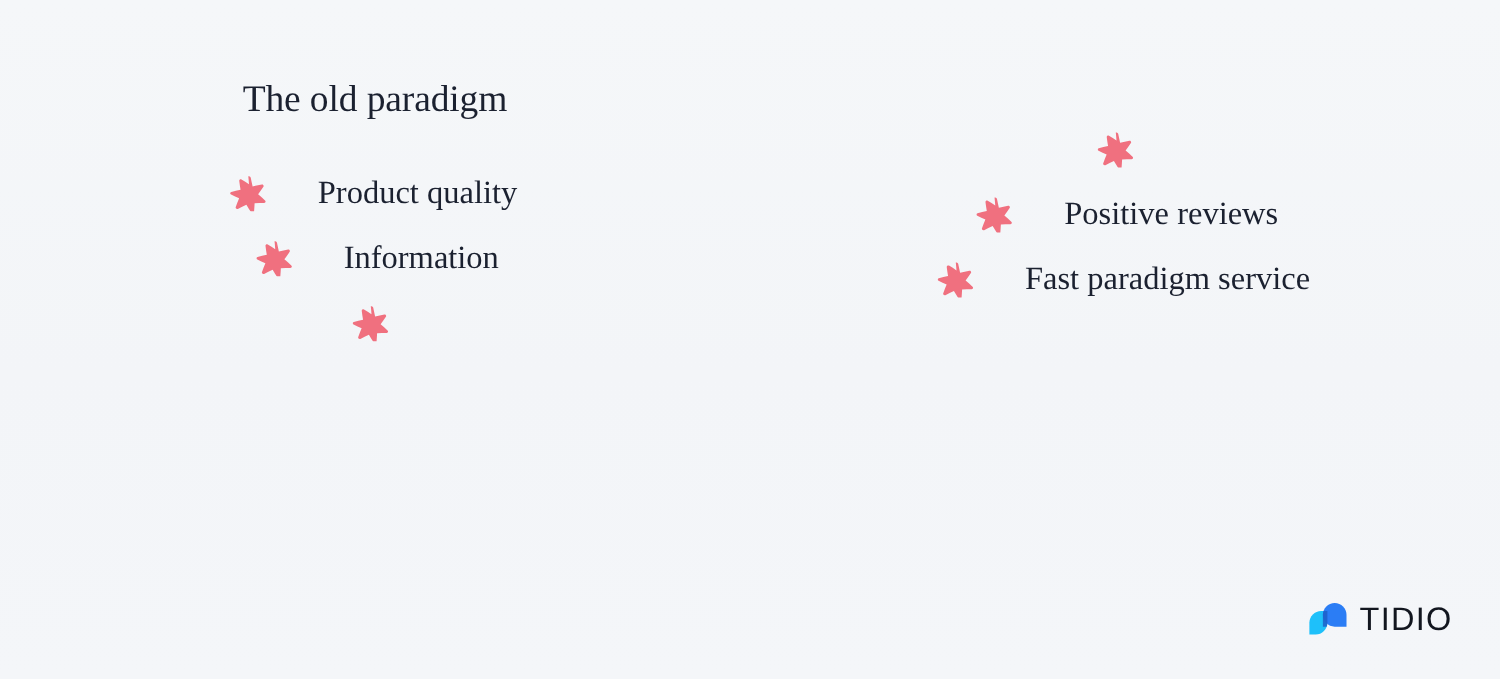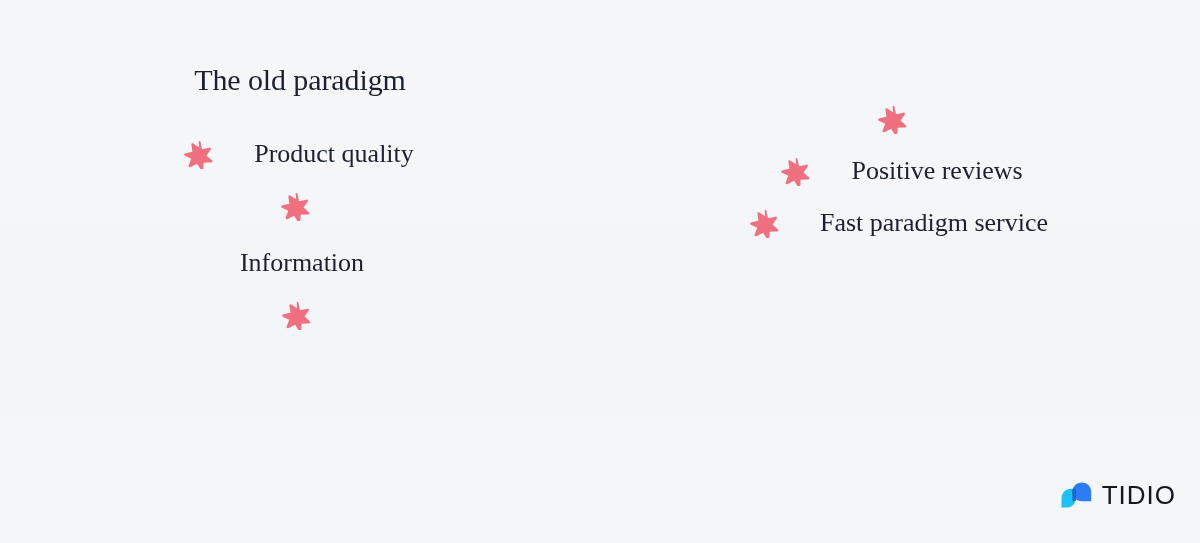--- a/index.html
+++ b/index.html
@@ -109,30 +109,30 @@
   .bullet-label {
     font-size: 26px;
     font-weight: 400;
     color: #1b2130;
     white-space: nowrap;
     line-height: 1.1;
   }
 
   
   .col-left  .bullet-item:nth-child(1) { transform: translateX(-1px); }
-  .col-left  .bullet-item:nth-child(2) { transform: translateX(2px); flex-direction: column; }
+  .col-left  .bullet-item:nth-child(2) { transform: translateX(2px); }
   .col-left  .bullet-item:nth-child(3) { transform: translateX(3px); }
   .col-right .bullet-item:nth-child(1) { transform: translateX(-1px); }
   .col-right .bullet-item:nth-child(2) { transform: translateX(2px); text-align: right; }
   .col-right .bullet-item:nth-child(3) { transform: translateX(-1px); }
 
   
   .brand {
     position: absolute;
-    right: 24px;
+    right: 38px;
     bottom: 30px;
     display: flex;
     flex-direction: row;
     align-items: center;
   }
 
   .brand-mark {
     width: 36px;
     height: 36px;
     display: block;

